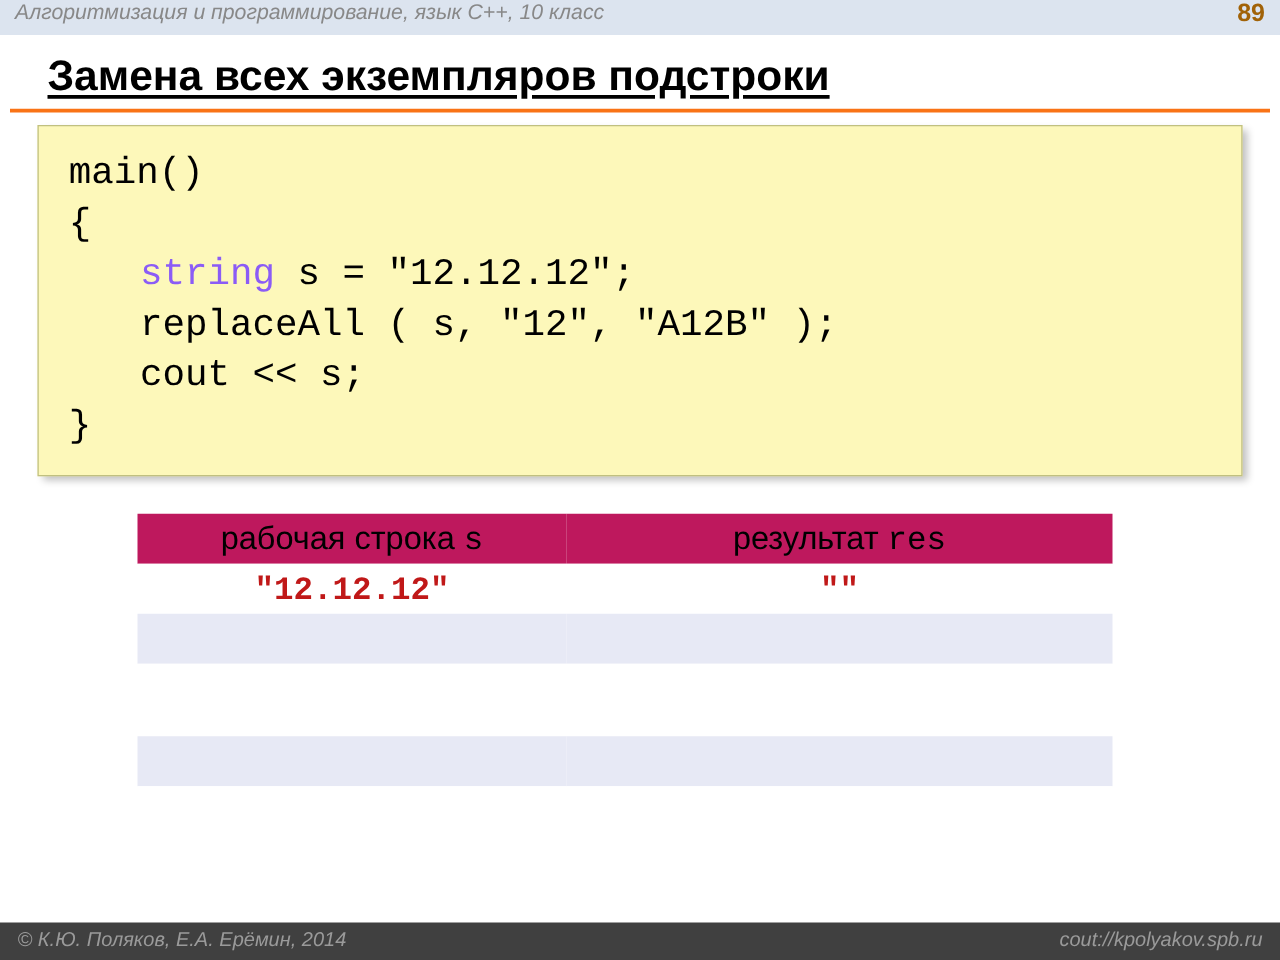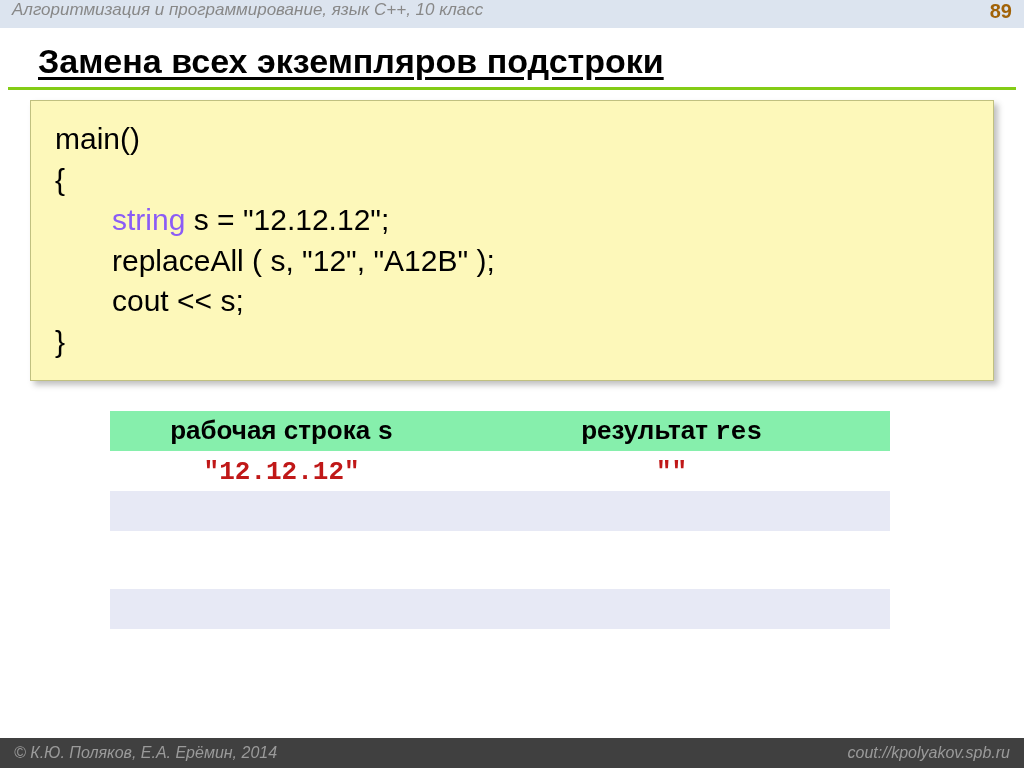--- a/index.html
+++ b/index.html
@@ -25,33 +25,33 @@
     color: #a16207;
     font-weight: bold;
     font-size: 20px;
     font-style: normal;
   }
   .title {
     font-size: 34px;
     font-weight: bold;
     color: #000;
     padding: 14px 30px 6px 30px;
-    border-bottom: 3px solid #84cc16;
+    border-bottom: 3px solid #f97316;
     margin: 0 8px;
     text-decoration: underline;
     text-decoration-color: #000;
     text-underline-offset: 4px;
   }
   .code-box {
     margin: 10px 30px 0 30px;
     background: #fdf8ba;
     border: 1px solid #c0c080;
     box-shadow: 4px 4px 6px rgba(0,0,0,0.25);
     padding: 18px 24px;
-    font-family: Liberation Sans, sans-serif;
+    font-family: Liberation Mono, monospace;
     font-size: 30px;
     line-height: 1.35;
     color: #000;
   }
   .code-box .kw { color: #8b5cf6; }
   .indent { display: inline-block; width: 1.9em; }
   .table-wrap {
     margin: 30px 0 0 110px;
     width: 780px;
   }
@@ -60,23 +60,22 @@
     width: 100%;
   }
   td {
     height: 40px;
     font-size: 26px;
     text-align: center;
     vertical-align: middle;
     border: none;
   }
   .hdr {
-    background: #86efac;
+    background: #be185d;
     color: #000;
-    font-weight: bold;
   }
   .mono { font-family: "Courier New", monospace; }
   .row-white { background: #fff; }
   .row-lav { background: #e7e9f5; }
   .col-left { width: 44%; }
   .col-right { width: 56%; }
   .row-gap td { height: 18px; background: #fff; }
   .val-red {
     color: #c01818;
     font-family: "Courier New", monospace;

